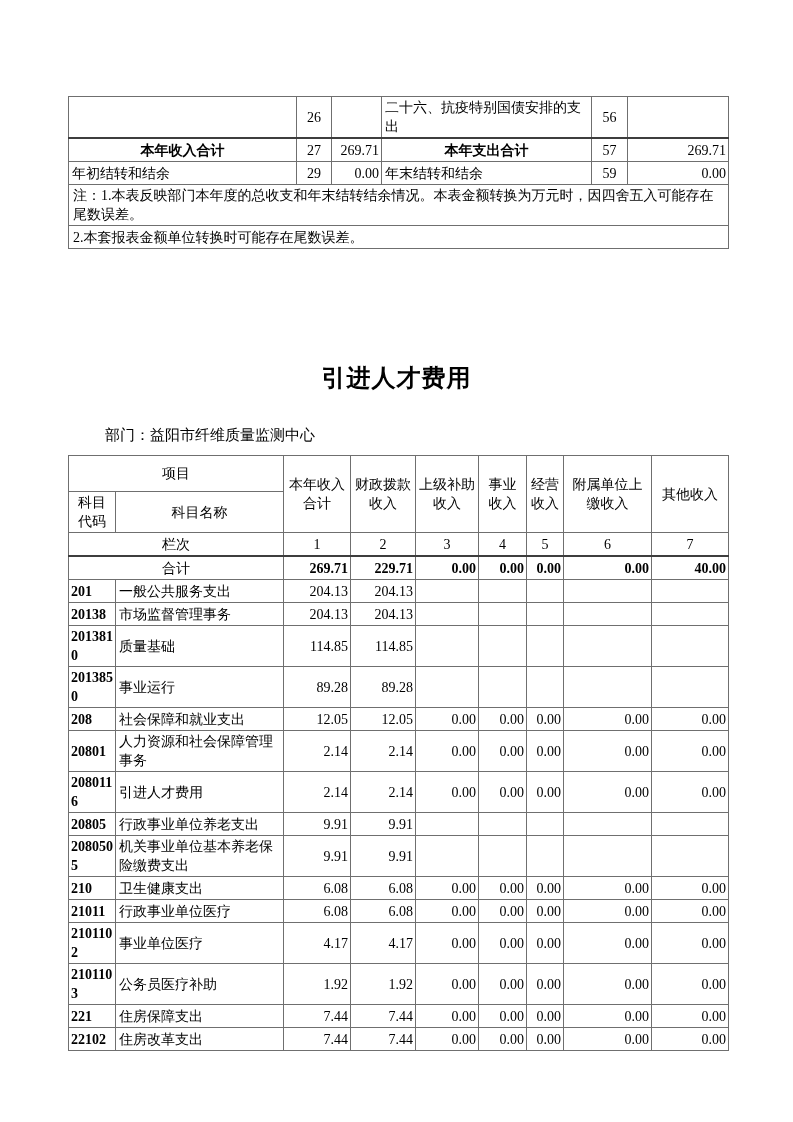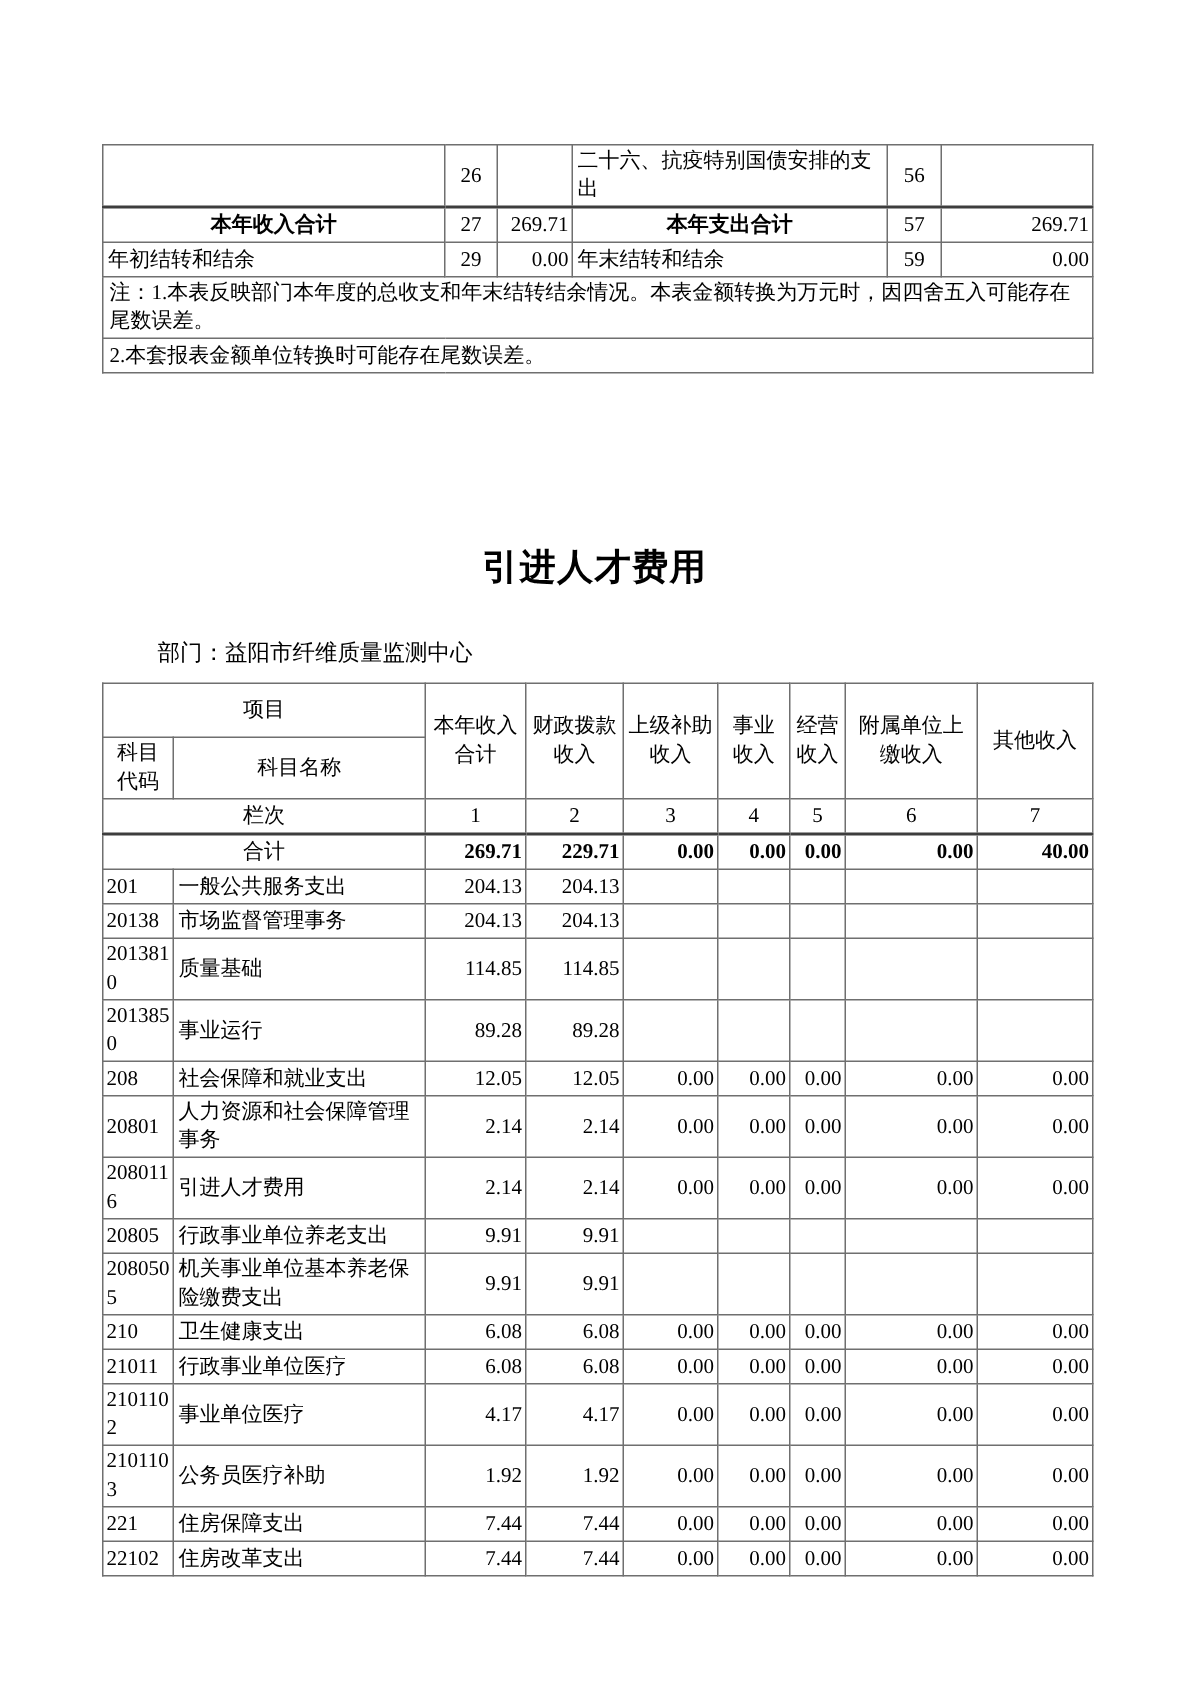--- a/index.html
+++ b/index.html
@@ -48,21 +48,21 @@
   }
   .dept-line {
     position: absolute; left: 69px; top: 426px; font-size: 15px; margin-left: 36px;
   }
 
   
   #income-table { position: absolute; left: 68px; top: 455px; padding-left: 23px; }
   #income-table thead th { text-align: center; }
   #ihr1 th.project-head { height: 33px; }
   #ihr2 th { height: 36px; }
-  #income-table td.code { text-align: left; padding: 1px 2px; }
+  #income-table td.code { text-align: left; padding: 1px 2px; font-weight: bold; }
   #income-table td.name { text-align: left; }
 </style>
 </head>
 <body>
 
 <div class="page">
 
   <table id="summary-table">
     <colgroup>
       <col style="width:228px">

